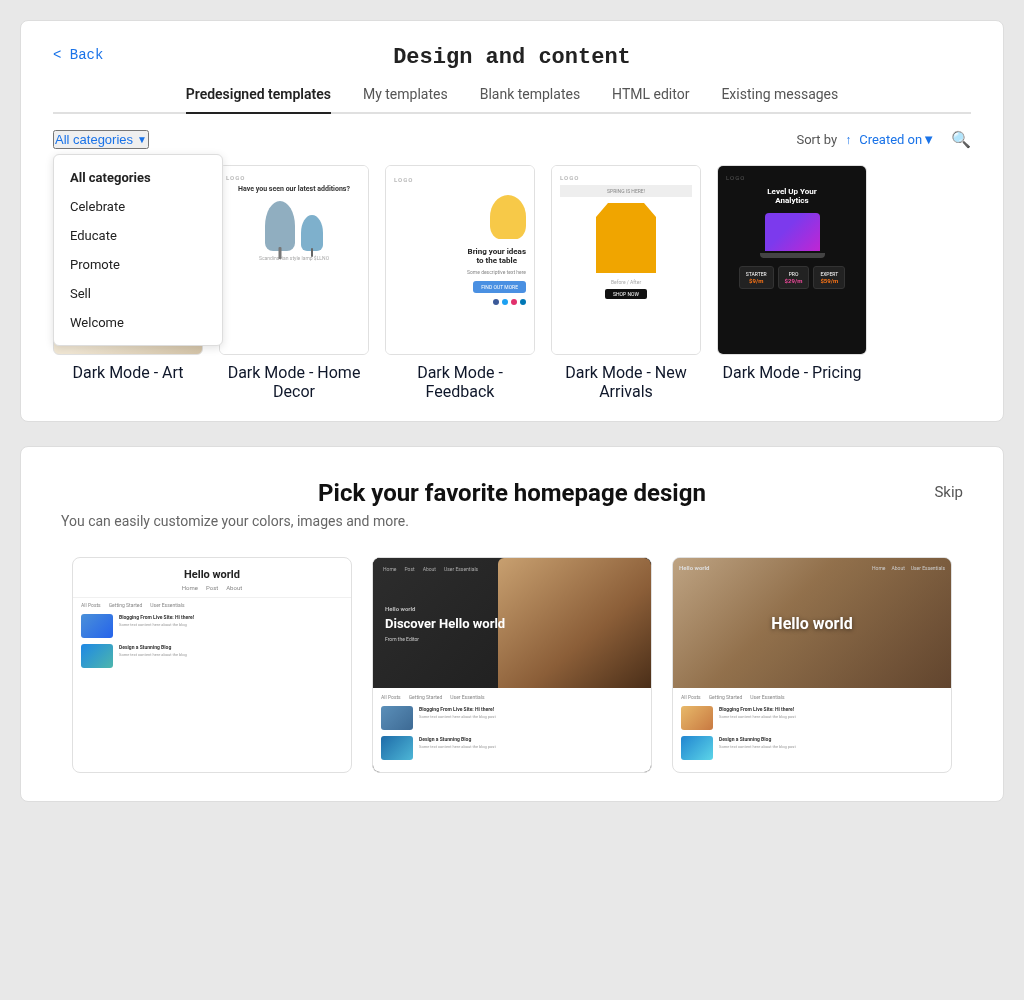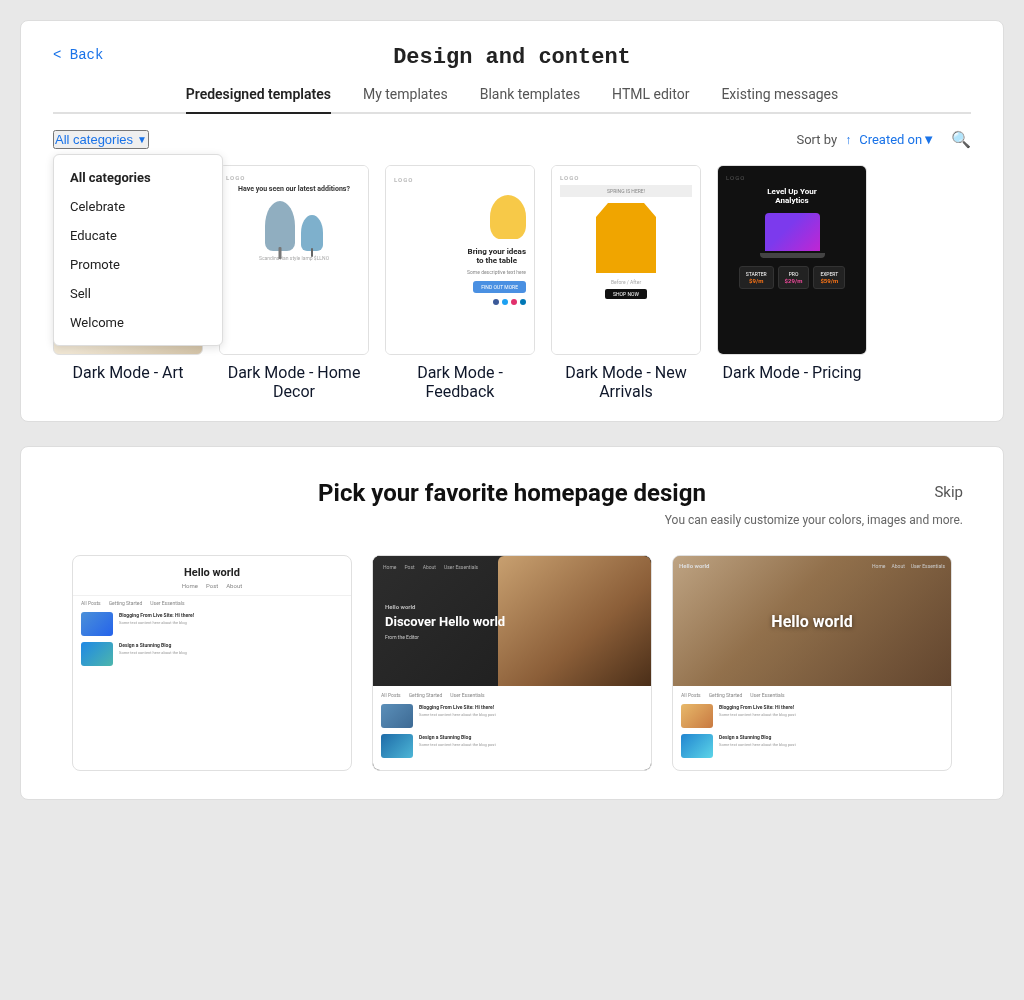--- a/index.html
+++ b/index.html
@@ -305,22 +305,22 @@
     .skip-btn {
       position: absolute;
       right: 0;
       top: 4px;
       font-size: 15px;
       color: #555;
       cursor: pointer;
     }
 
     .panel2-subtitle {
-      text-align: right;
-      font-size: 12px;
+      text-align: left;
+      font-size: 14px;
       color: #666;
       margin-bottom: 28px;
     }
 
     .designs-grid {
       display: flex;
       gap: 20px;
       justify-content: center;
     }
 

